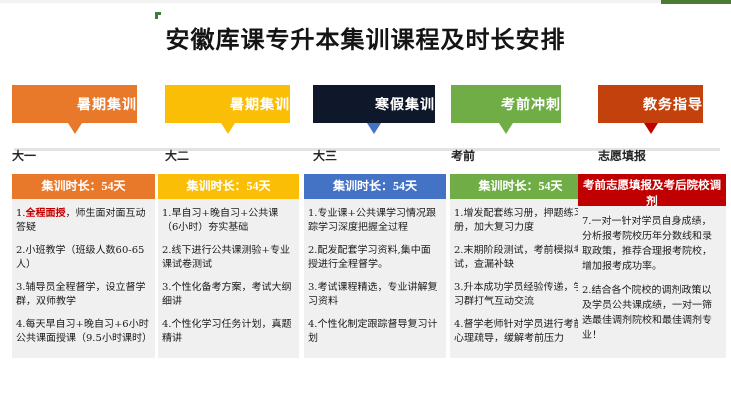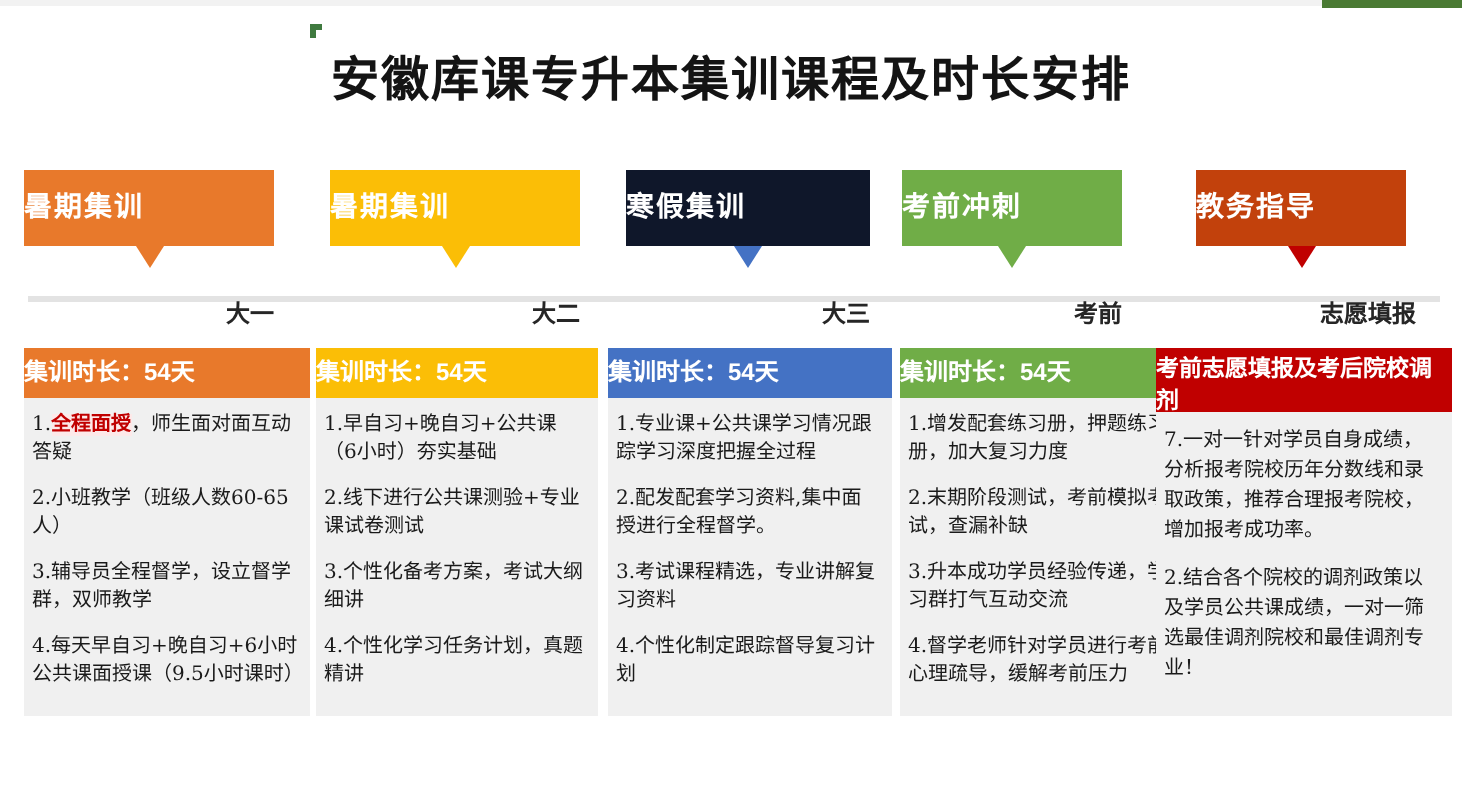--- a/index.html
+++ b/index.html
@@ -79,21 +79,21 @@
     left: 0;
     top: 85px;
     width: 731px;
     height: 55px;
   }
   .phase {
     position: absolute;
     top: 0;
     height: 38px;
     line-height: 38px;
-    text-align: left;
+    text-align: right;
     color: #ffffff;
     font-family: "DejaVu Serif", "Liberation Serif", serif;
     font-size: 14px;
     font-weight: bold;
     letter-spacing: 1px;
     white-space: nowrap;
   }
   .phase .tail {
     position: absolute;
     left: 50%;
@@ -114,41 +114,41 @@
     top: 148px;
     width: 706px;
     height: 3px;
     background: #e3e3e3;
   }
   .timeline-label {
     position: absolute;
     top: 147px;
     height: 20px;
     line-height: 20px;
-    text-align: right;
-    font-family: Liberation Sans, sans-serif;
+    text-align: left;
+    font-family: Liberation Mono, monospace;
     font-size: 12px;
     font-weight: bold;
     color: #262626;
     white-space: nowrap;
   }
 
   
   .card {
     position: absolute;
     top: 174px;
     background: #f0f0f0;
     overflow: hidden;
   }
   .card-head {
     height: 25px;
     line-height: 25px;
-    text-align: left;
+    text-align: center;
     color: #ffffff;
-    font-family: Liberation Sans, sans-serif;
+    font-family: Liberation Serif, serif;
     font-size: 12px;
     font-weight: bold;
     white-space: nowrap;
   }
   .card-head.two-line {
     height: 32px;
     line-height: 16px;
     padding-top: 3px;
     box-sizing: border-box;
     white-space: normal;

